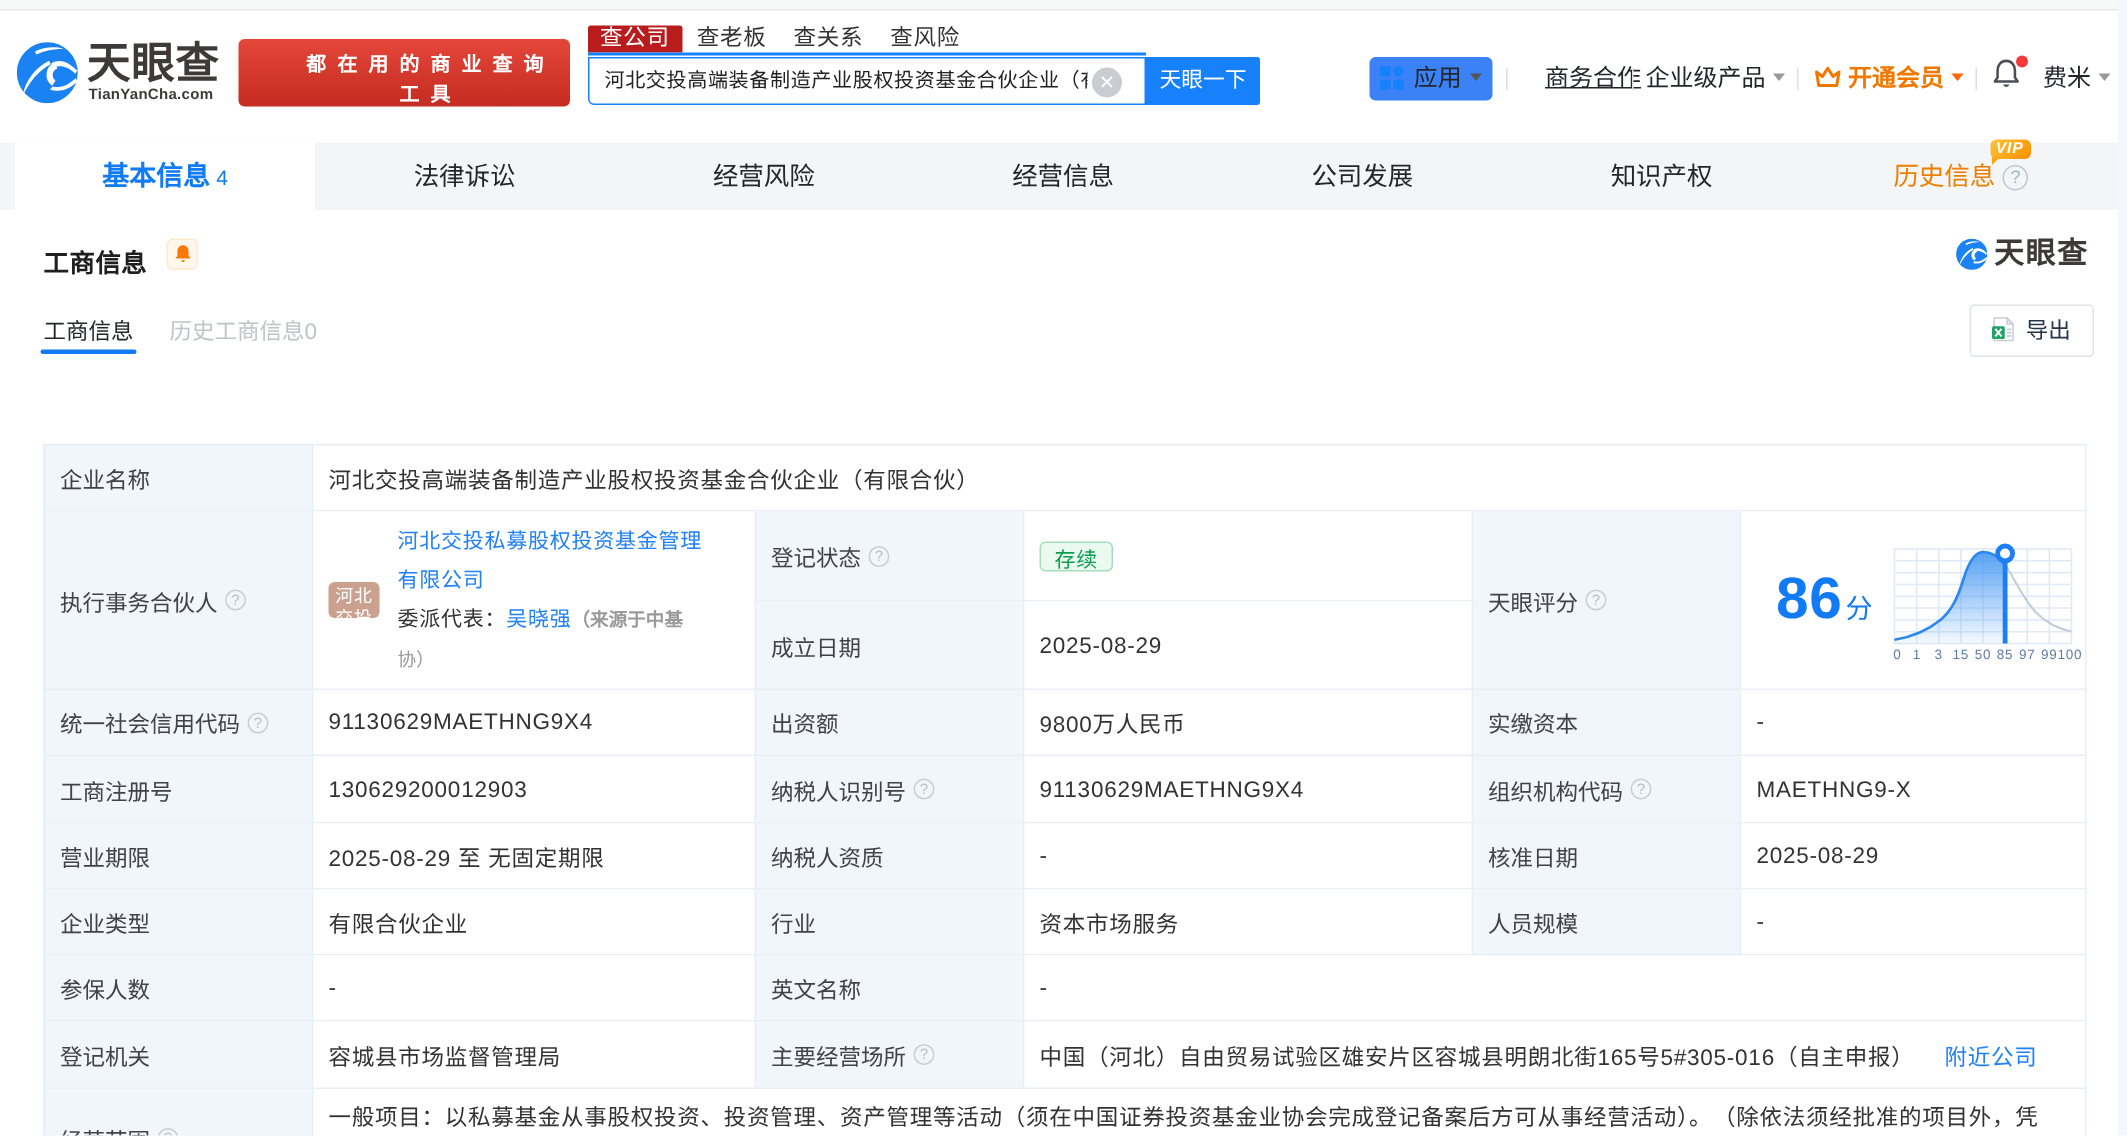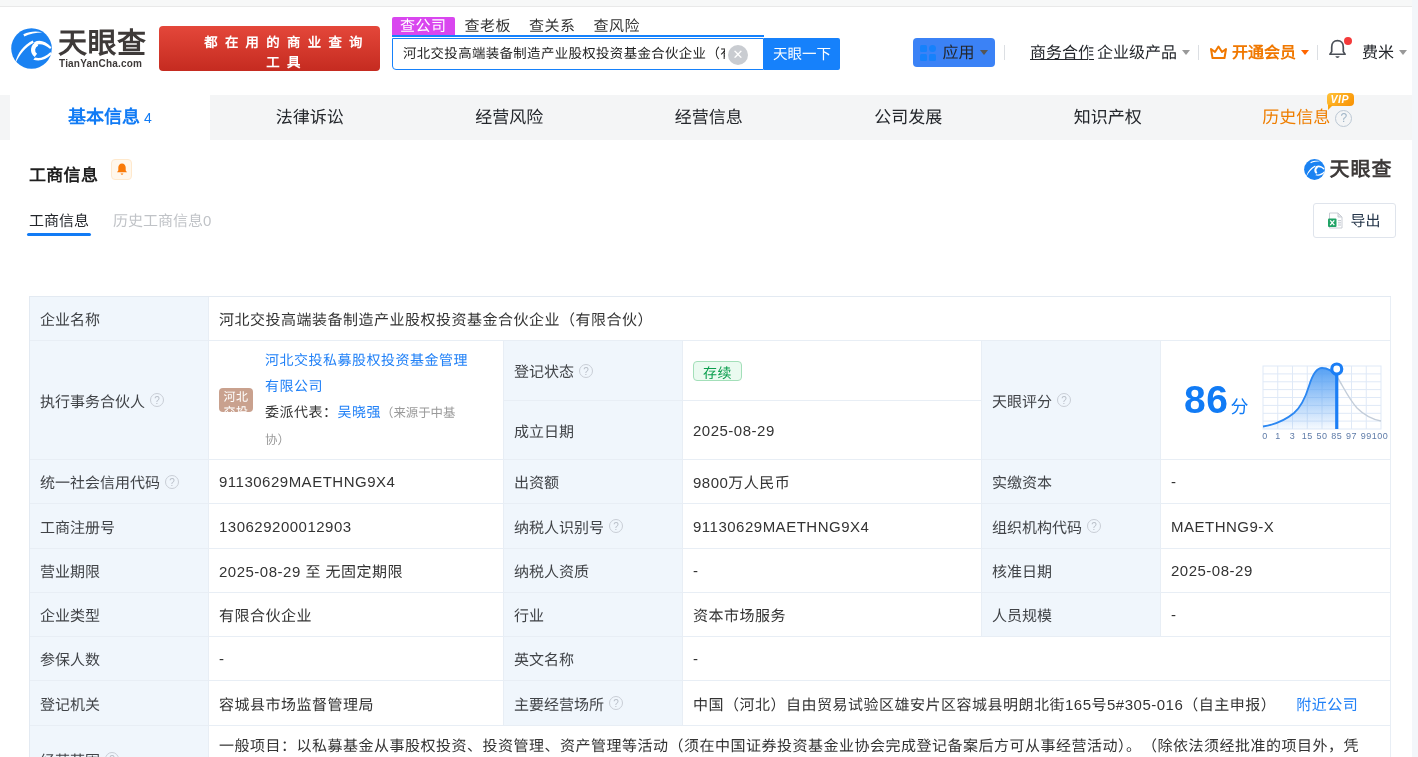--- a/index.html
+++ b/index.html
@@ -12,21 +12,21 @@
 
 #logotxt{left:58px;top:29px;color:#3e3a39;font-weight:bold;font-size:29px;letter-spacing:0.5px;line-height:1;}
 #logosub{left:59px;top:58px;color:#3e3a39;font-weight:bold;font-size:10px;letter-spacing:0.2px;}
 
 #redbox{left:159px;top:26px;width:221px;height:45px;background:linear-gradient(180deg,#e4473a,#c52b20);border-radius:4px;color:#fff;text-align:center;padding-left:28px;}
 #redbox .l1{font-size:13.4px;font-weight:bold;margin-top:5px;letter-spacing:7.3px;margin-left:7px;}
 #redbox .l2{font-size:13.4px;font-weight:bold;margin-top:2px;}
 
 #stabs{left:392px;top:17px;height:18px;font-size:15px;letter-spacing:0.5px;color:#333;}
 #stabs .t{display:inline-block;vertical-align:top;height:18px;line-height:18px;padding:0 8px;margin-right:2px;}
-#stabs .t.on{background:#d946ef;color:#fff;border-radius:2px 2px 0 0;}
+#stabs .t.on{background:#b91c1c;color:#fff;border-radius:2px 2px 0 0;}
 #stabline{left:392px;top:35px;width:372px;height:2px;background:#1681fb;}
 #sinput{left:392px;top:38px;width:372px;height:32px;border:1.5px solid #1681fb;background:#fff;border-radius:0 0 0 4px;line-height:29px;font-size:13.4px;letter-spacing:0.4px;color:#222;padding-left:10px;white-space:nowrap;overflow:hidden;}
 #sclear{left:728px;top:45px;width:20px;height:20px;border-radius:50%;background:#c9ccd1;color:#fff;font-size:13px;line-height:20px;text-align:center;}
 #sbtn{left:764px;top:38px;width:76px;height:32px;line-height:32px;background:#1681fb;color:#fff;font-size:14.5px;text-align:center;border-radius:0 2px 2px 0;}
 
 #appbox{background:#3b82f6;border-radius:4px;text-align:center;font-size:16px;color:#23262b;}
 .hitem2{top:38px;height:29px;line-height:29px;font-size:16px;color:#23262b;}
 .sepv{top:45px;width:1px;height:15px;background:#dcdfe3;}
 .caret{display:inline-block;vertical-align:middle;width:0;height:0;border-left:4.5px solid transparent;border-right:4.5px solid transparent;border-top:5.5px solid #555;margin-left:5px;margin-top:-2px;}
 .caret.gray{border-top-color:#999;}
@@ -145,21 +145,21 @@
 
   <div class="abs" id="tbl">
     <div class="c lb" style="grid-area:1/1">企业名称</div>
     <div class="c" style="grid-area:1/2/2/7">河北交投高端装备制造产业股权投资基金合伙企业（有限合伙）</div>
 
     <div class="c lb" style="grid-area:2/1/4/2">执行事务合伙人<span class="q">?</span></div>
     <div class="c" style="grid-area:2/2/4/3;align-items:center;">
       <div style="width:34px;height:24px;border-radius:4px;background:#c9a18e;color:#fff;font-size:12px;line-height:15px;text-align:center;padding-top:2px;flex:none;">河北<br>交投</div>
       <div style="margin-left:12px;line-height:26px;font-size:14px;">
         <a class="lk" href="#">河北交投私募股权投资基金管理<br>有限公司</a><br>
-        <span style="color:#333">委派代表：</span><a class="lk" href="#">吴晓强</a><span style="color:#9a9a9a;font-size:12.4px;letter-spacing:0;">（来源于中基</span><br><span style="color:#9a9a9a;font-size:12.4px;letter-spacing:0;">协）</span>
+        <span style="color:#333">委派代表：</span><a class="lk" href="#">吴晓强</a><span style="color:#9a9a9a;font-size:12.4px;letter-spacing:0;font-weight:bold;">（来源于中基</span><br><span style="color:#9a9a9a;font-size:12.4px;letter-spacing:0;">协）</span>
       </div>
     </div>
     <div class="c lb" style="grid-area:2/3">登记状态<span class="q">?</span></div>
     <div class="c" style="grid-area:2/4">
         <span class="tag-g">存续</span>
       </div>
     <div class="c lb" style="grid-area:3/3">成立日期</div>
     <div class="c" style="grid-area:3/4">2025-08-29</div>
     <div class="c lb" style="grid-area:2/5/4/6">天眼评分<span class="q">?</span></div>
     <div class="c" style="grid-area:2/6/4/7;padding:0;position:relative;">

